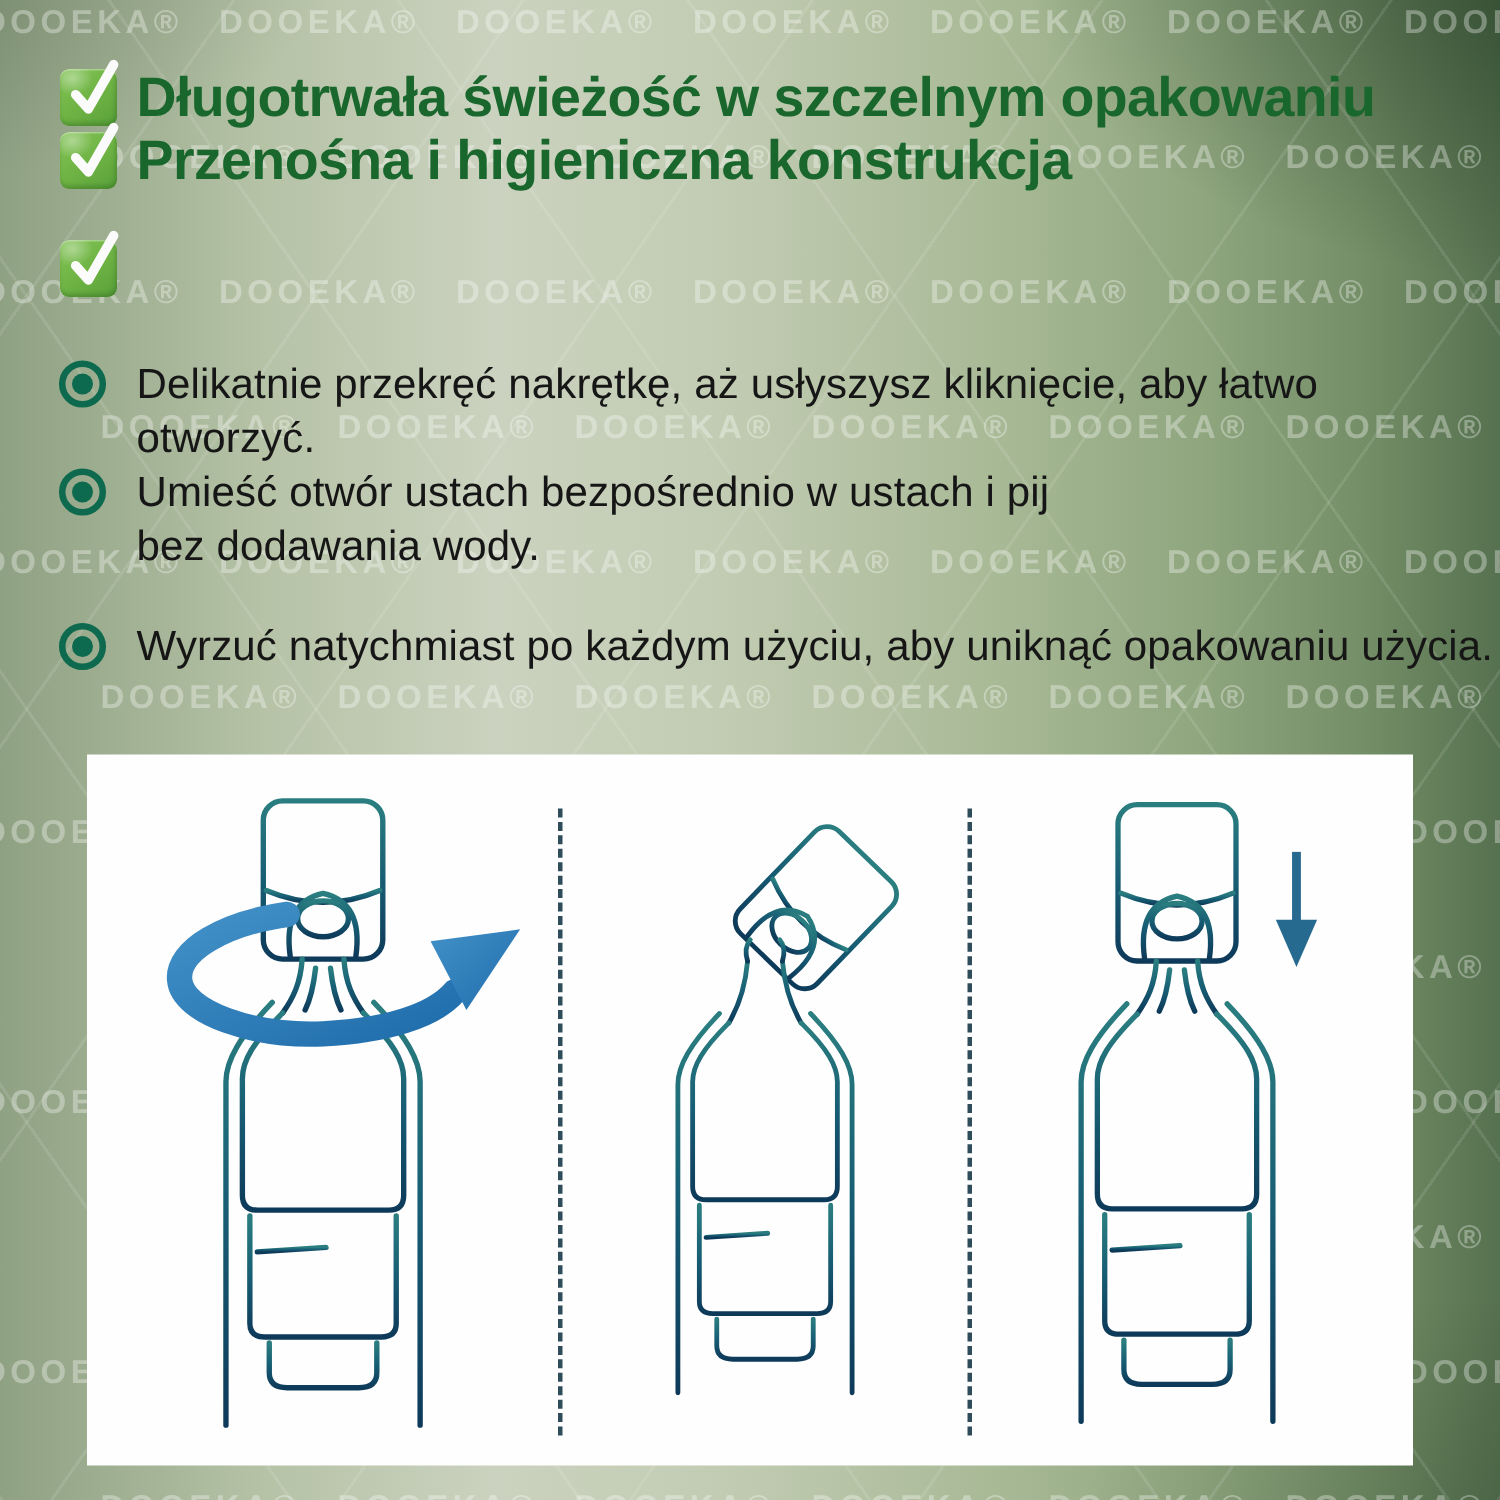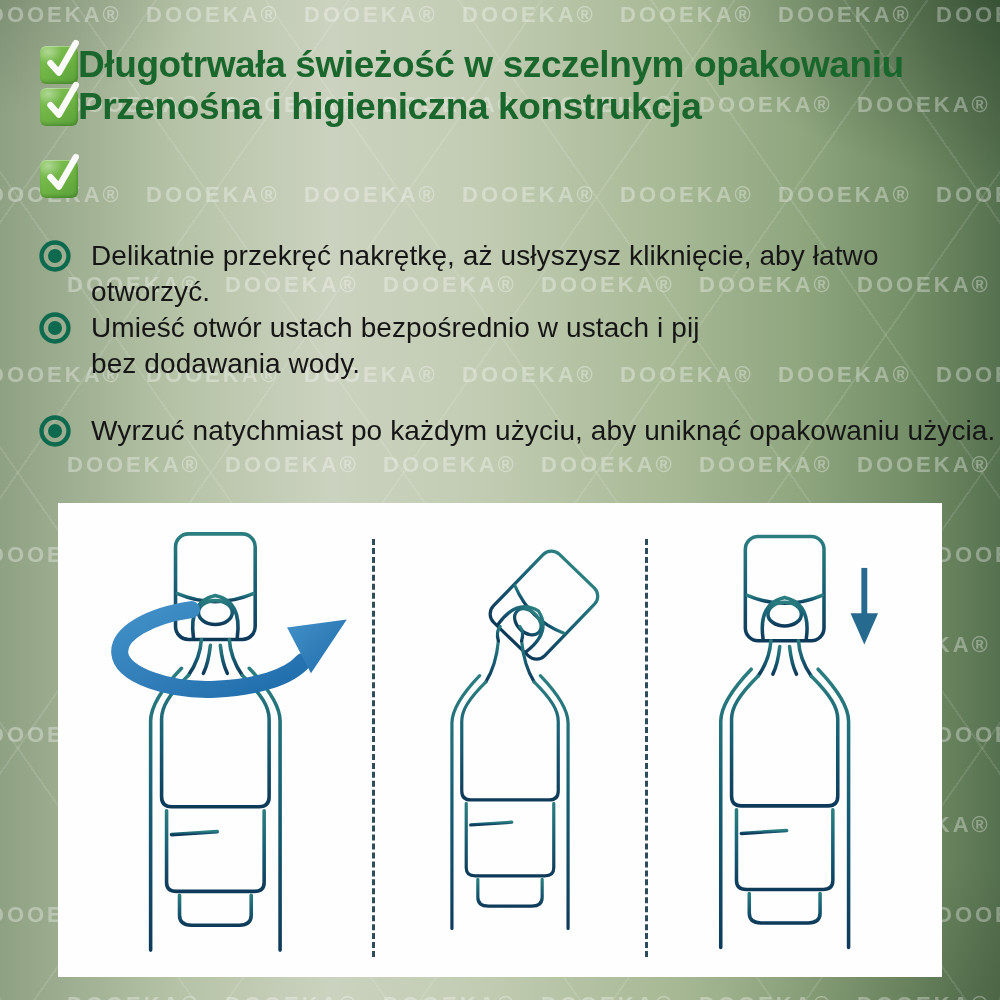--- a/index.html
+++ b/index.html
@@ -19,21 +19,21 @@
       repeating-linear-gradient(55deg, rgba(255,255,255,0.10) 0 2px, rgba(255,255,255,0) 2px 158px),
       repeating-linear-gradient(-55deg, rgba(255,255,255,0.10) 0 2px, rgba(255,255,255,0) 2px 158px);
   }
   .watermarks{position:absolute;inset:0;z-index:1;pointer-events:none;}
   .wm{
     position:absolute;font-weight:bold;font-size:22px;letter-spacing:3px;
     color:rgba(255,255,255,0.33);white-space:nowrap;
   }
   
   .features{position:absolute;left:0;top:0;right:0;z-index:3;}
-  .feature-row{position:absolute;left:40px;display:flex;align-items:center;text-align:right;}
+  .feature-row{position:absolute;left:40px;display:flex;align-items:center;gap:13px;text-align:right;}
   .checkbox{
     width:38px;height:38px;border-radius:6px;flex:0 0 38px;position:relative;
     background:
       radial-gradient(60% 50% at 22% 16%, rgba(255,255,255,0.38), rgba(255,255,255,0) 60%),
       linear-gradient(145deg,#84c457 0%,#6db243 55%,#58a039 100%);
     box-shadow:inset 0 1px 0 rgba(255,255,255,0.35), inset -1px -2px 3px rgba(40,90,30,0.35);
   }
   .checkbox svg{position:absolute;left:2px;top:-4px;overflow:visible;}
   .feature-label{
     font-size:37px;font-weight:bold;color:var(--heading-green,#19672c);

